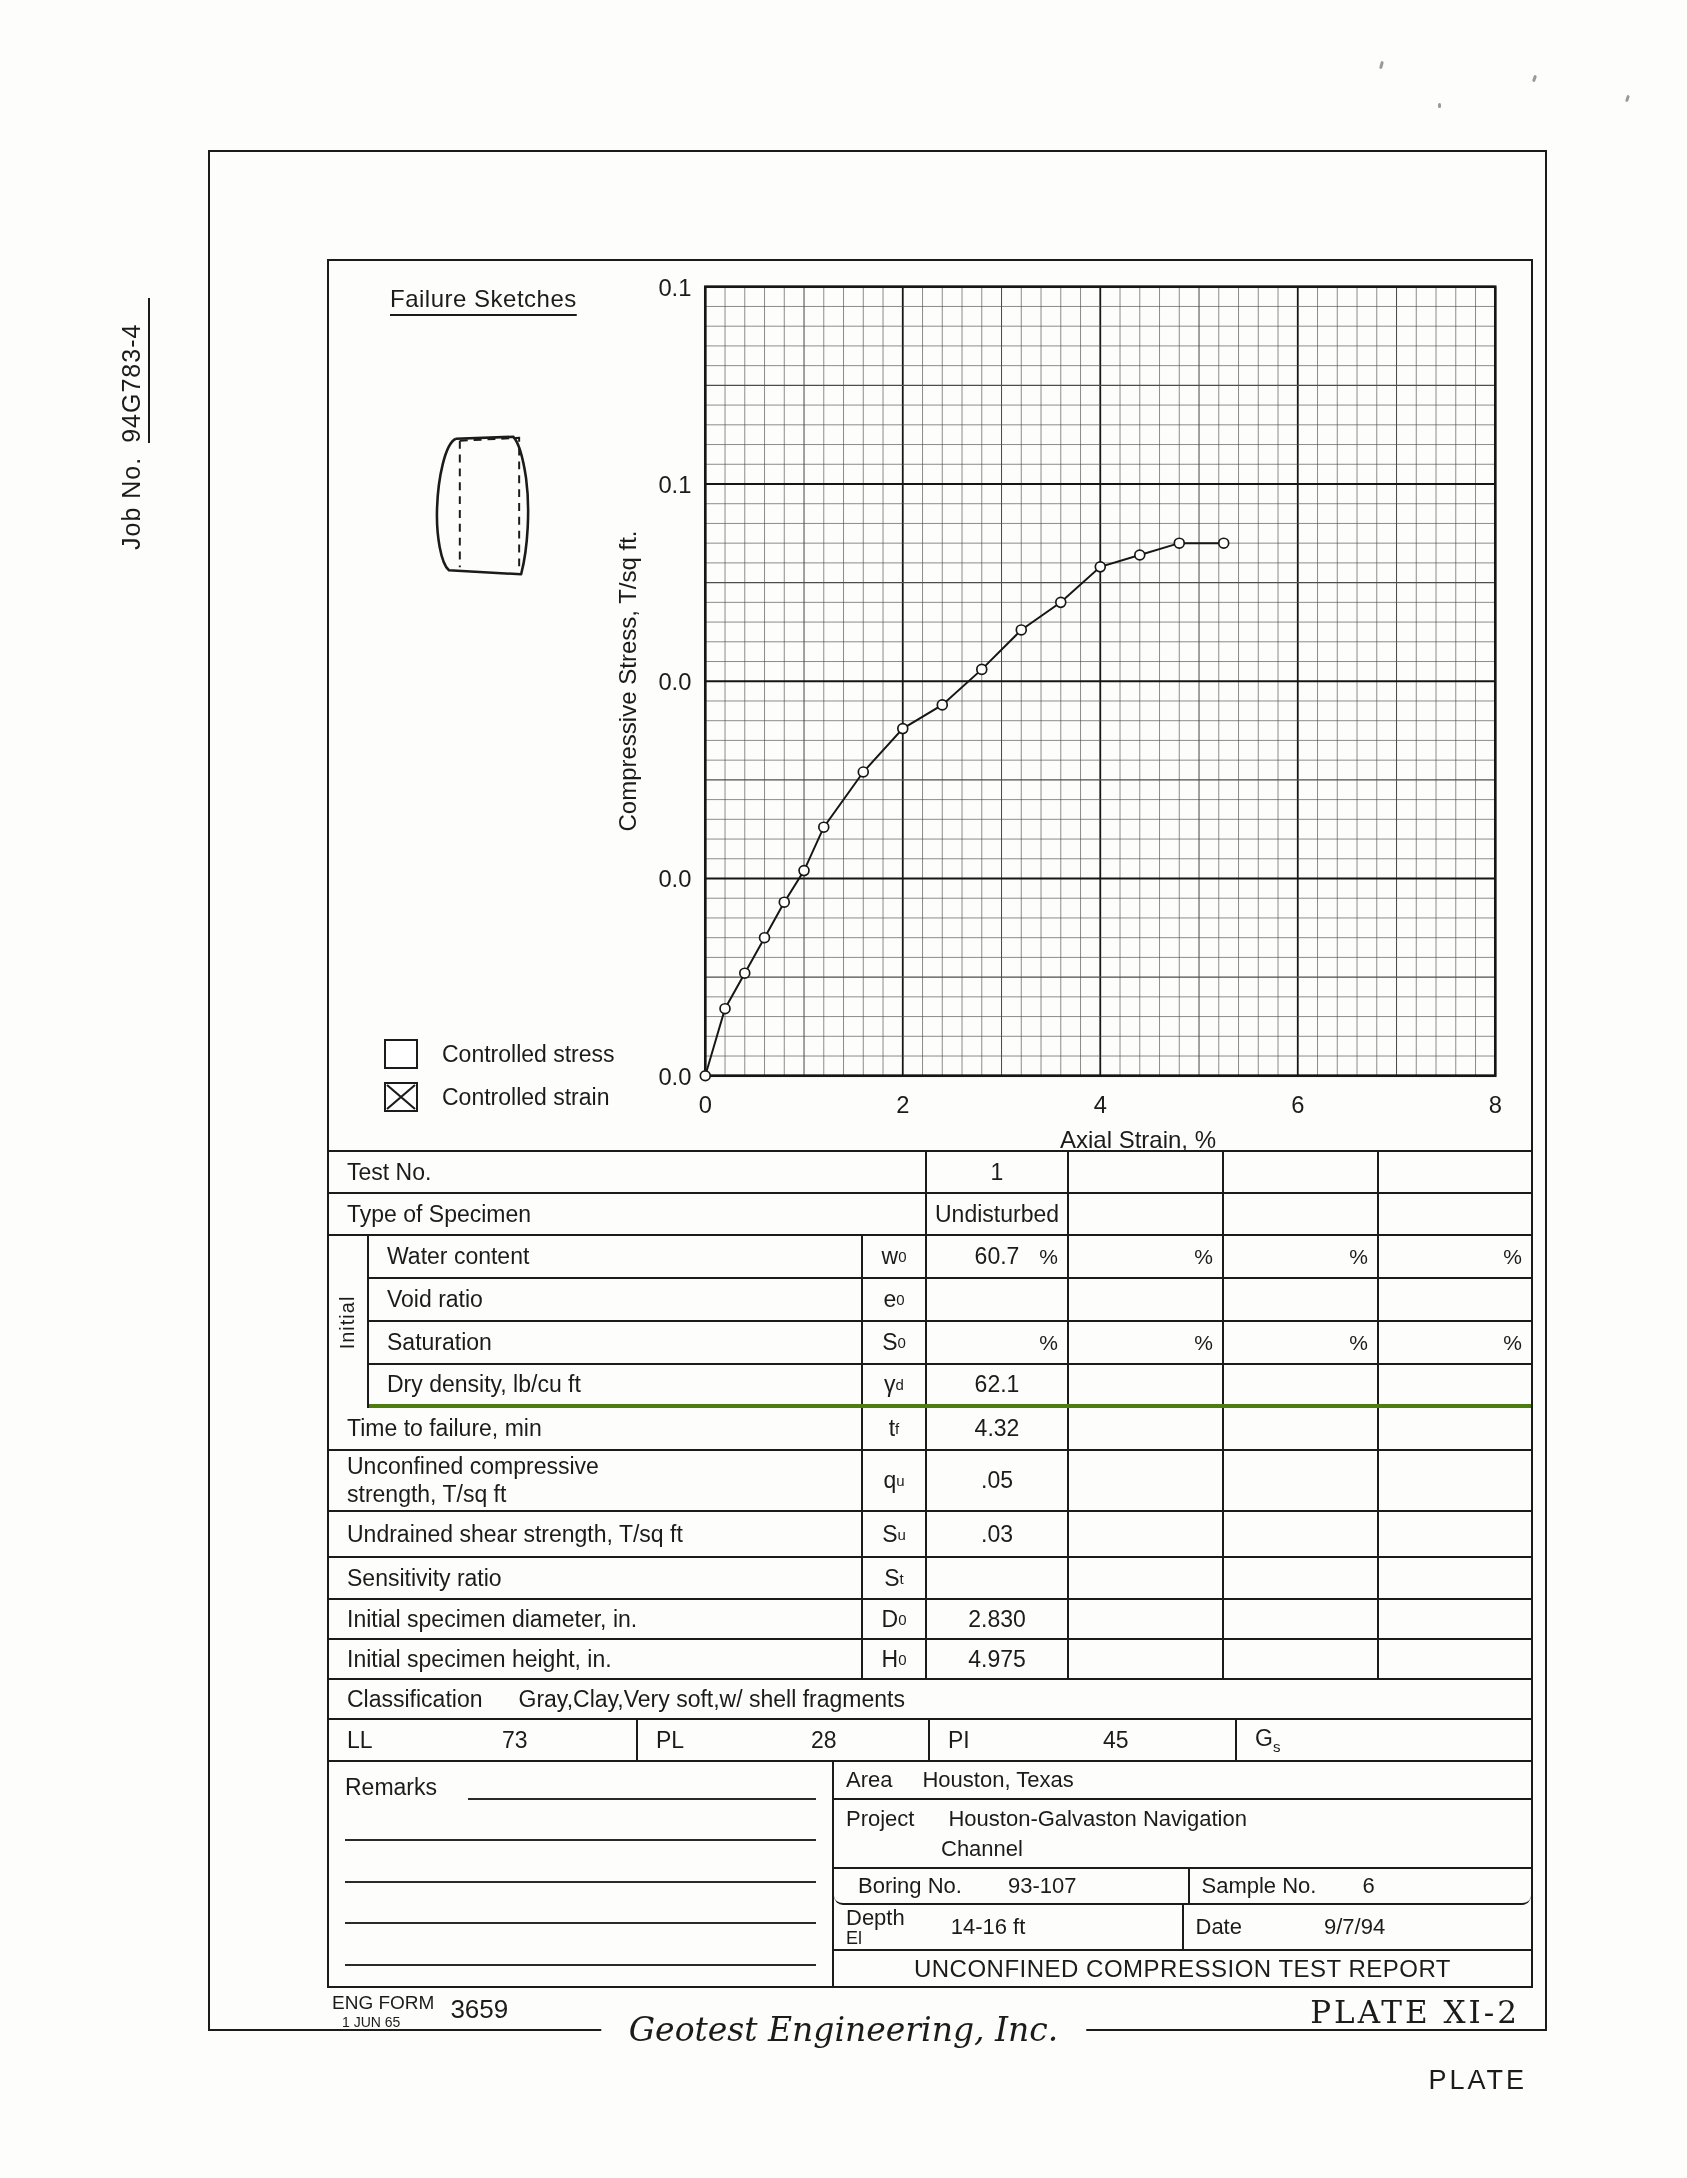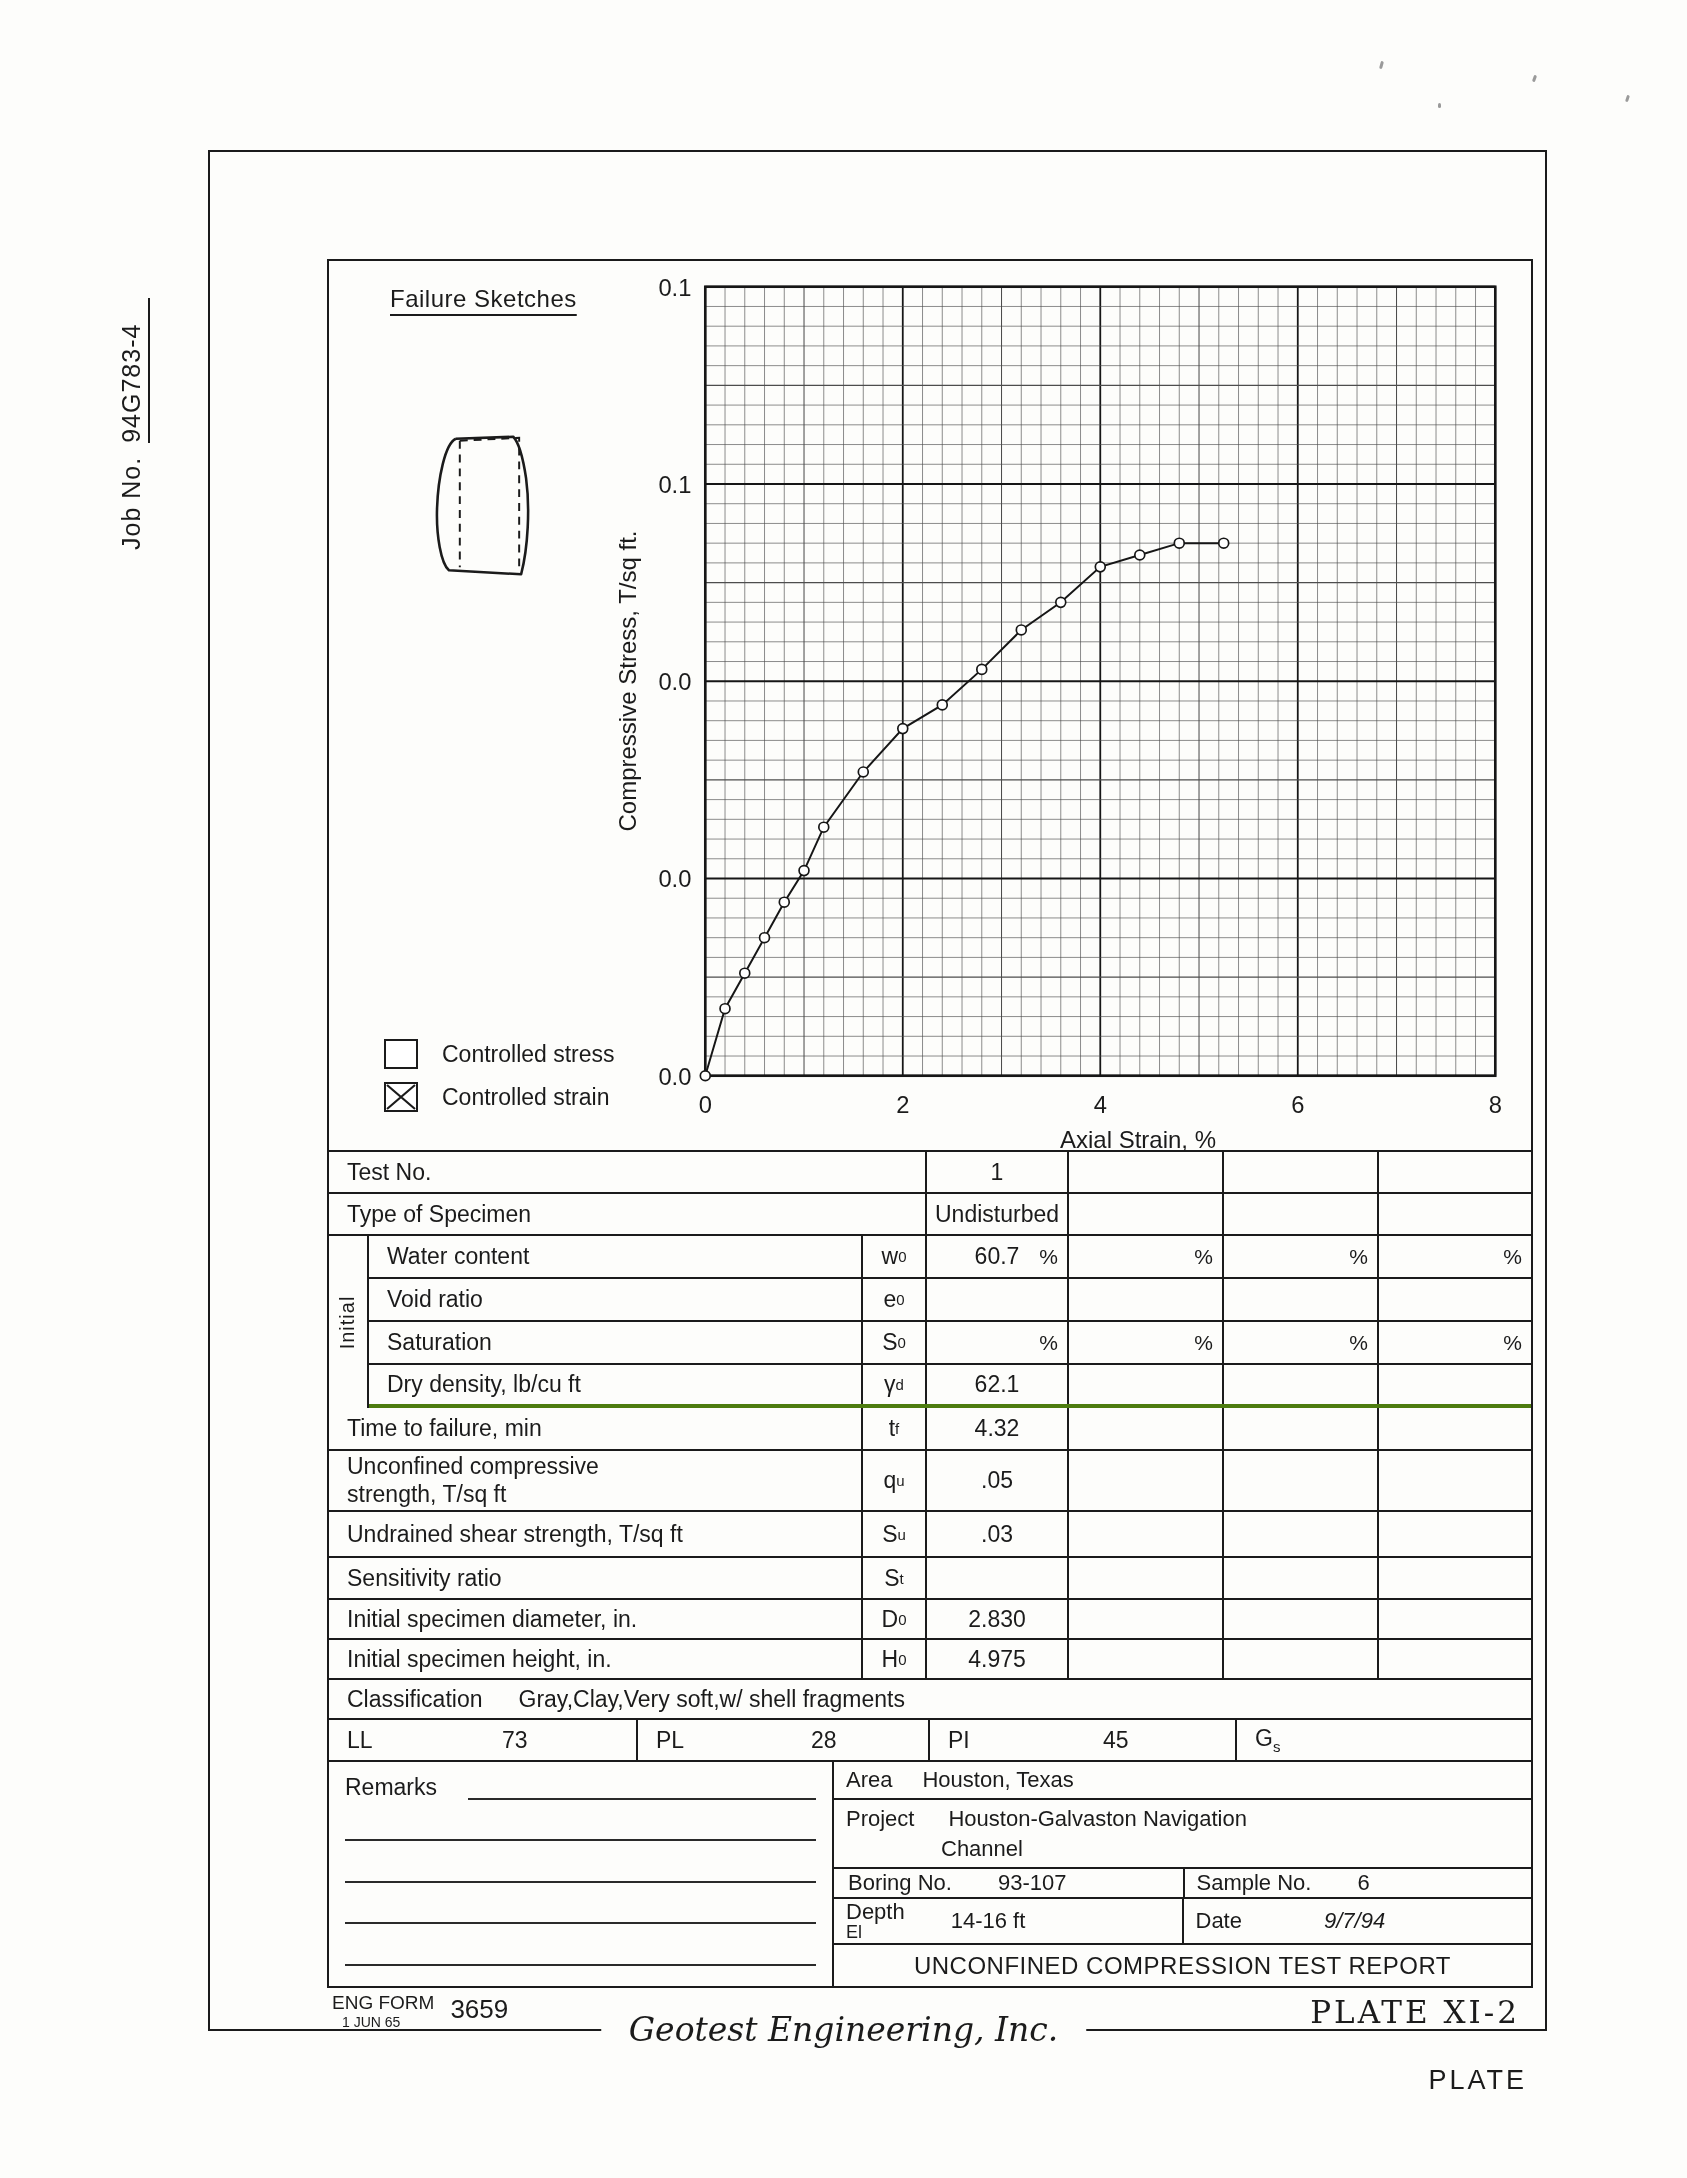--- a/index.html
+++ b/index.html
@@ -71,21 +71,21 @@
   .r-line{position:absolute;height:0;border-bottom:2px solid #2a2a2a;left:16px;right:16px;}
   .r-line.first{left:139px;top:36px;}
   .rl2{top:77px}.rl3{top:119px}.rl4{top:160px}.rl5{top:202px}
   .project-cell{flex:1;display:flex;flex-direction:column;box-sizing:border-box;}
   .p-row{border-bottom:2px solid #1b1b1b;flex:none;display:flex;align-items:center;
          padding-left:12px;gap:34px;box-sizing:border-box;}
   .p-row.proj{height:69px;flex-direction:column;align-items:flex-start;justify-content:center;gap:4px;padding-left:0;}
   .p-row.proj .l1{display:flex;gap:34px;padding-left:12px;}
   .p-row.proj .l2{margin-left:107px;}
   .p-row.area{height:38px;gap:30px;}
-  .p-row.split{height:30px;padding-left:2px;gap:0;}
+  .p-row.split{height:36px;padding-left:12px;gap:0;border-radius:9px;}
   .p-row.depth{height:46px;padding-left:0;gap:0;}
   .half{flex:1;display:flex;align-items:center;gap:46px;padding-left:12px;box-sizing:border-box;height:100%;}
   .half.second{border-left:2px solid #1b1b1b;}
   .depth-label{display:flex;flex-direction:column;line-height:1.05;}
   .depth-label .el{font-size:18px;}
   .p-row.title{flex:1;border-bottom:none;justify-content:center;padding-left:0;
                font-size:24px;letter-spacing:0.5px;}
 
   
   .form-footer{position:absolute;left:318px;top:1992px;width:1206px;display:flex;
@@ -525,21 +525,21 @@
         <div class="p-row depth">
           <div class="half">
             <span class="depth-label">
               <span>Depth</span>
               <span class="el">El</span>
             </span>
             <span>14-16 ft</span>
           </div>
           <div class="half second">
             <span>Date</span>
-            <span style="margin-left:36px;font-style:italic;">9/7/94</span>
+            <span style="margin-left:36px;">9/7/94</span>
           </div>
         </div>
         <div class="p-row title">
           <span>UNCONFINED COMPRESSION TEST REPORT</span>
         </div>
       </div>
 
     </div>
   </div>
 

